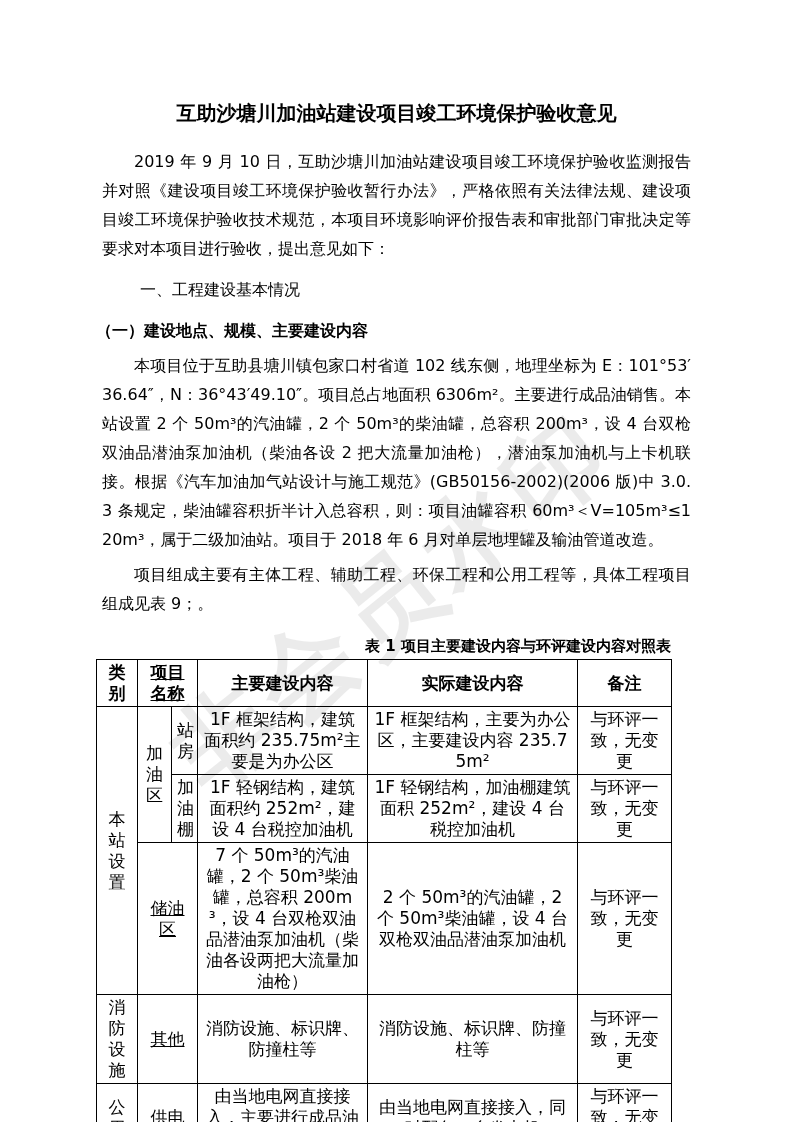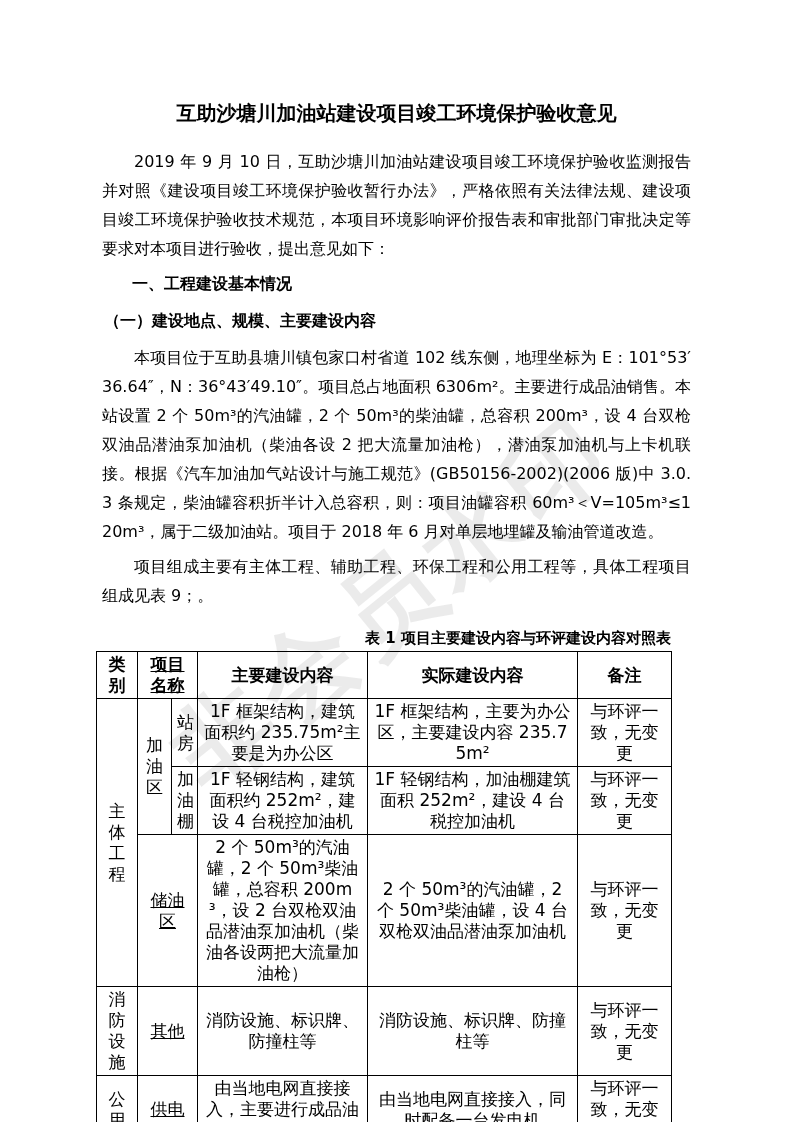--- a/index.html
+++ b/index.html
@@ -47,28 +47,28 @@
   }
   .para {
     margin: 6px;
     font-size: 16px;
     line-height: 29px;
     text-align: justify;
     word-break: break-all;
   }
   .indent { text-indent: 2em; }
   .heading-1 {
-    margin: 4px;
+    margin: 12px;
     font-size: 16px;
     line-height: 29px;
-    font-weight: bold;
+    font-weight: normal;
     text-indent: 2em;
   }
   .heading-2 {
-    margin: 8px;
+    margin: 0;
     font-size: 16px;
     line-height: 29px;
     font-weight: bold;
   }
   .table-caption {
     margin: 19px 0 3px 0;
     font-size: 15px;
     font-weight: bold;
     text-align: right;
     width: 575px;
@@ -129,36 +129,36 @@
       </colgroup>
       <tbody>
         <tr style="height:38px">
           <th class="c1">类别</th>
           <th class="ch" colspan="2">项目名称</th>
           <th>主要建设内容</th>
           <th>实际建设内容</th>
           <th>备注</th>
         </tr>
         <tr style="height:68px">
-          <td class="c1" rowspan="3">主体工程</td>
+          <td class="c1" rowspan="3">本站设置</td>
           <td class="c2" rowspan="2">加油区</td>
           <td class="c3">站房</td>
           <td>1F 框架结构，建筑面积约 235.75m²主要是为办公区</td>
           <td>1F 框架结构，主要为办公区，主要建设内容 235.75m²</td>
           <td>与环评一致，无变更</td>
         </tr>
         <tr style="height:62px">
           <td class="c3">加油棚</td>
           <td>1F 轻钢结构，建筑面积约 252m²，建设 4 台税控加油机</td>
           <td>1F 轻钢结构，加油棚建筑面积 252m²，建设 4 台税控加油机</td>
           <td>与环评一致，无变更</td>
         </tr>
         <tr style="height:102px">
           <td class="ch" colspan="2">储油区</td>
-          <td>2 个 50m³的汽油罐，2 个 50m³柴油罐，总容积 200m³，设 2 台双枪双油品潜油泵加油机（柴油各设两把大流量加油枪）</td>
+          <td>7 个 50m³的汽油罐，2 个 50m³柴油罐，总容积 200m³，设 4 台双枪双油品潜油泵加油机（柴油各设两把大流量加油枪）</td>
           <td>2 个 50m³的汽油罐，2 个 50m³柴油罐，设 4 台双枪双油品潜油泵加油机</td>
           <td>与环评一致，无变更</td>
         </tr>
         <tr style="height:86px">
           <td class="c1">消防设施</td>
           <td class="ch" colspan="2">其他</td>
           <td>消防设施、标识牌、防撞柱等</td>
           <td>消防设施、标识牌、防撞柱等</td>
           <td>与环评一致，无变更</td>
         </tr>

